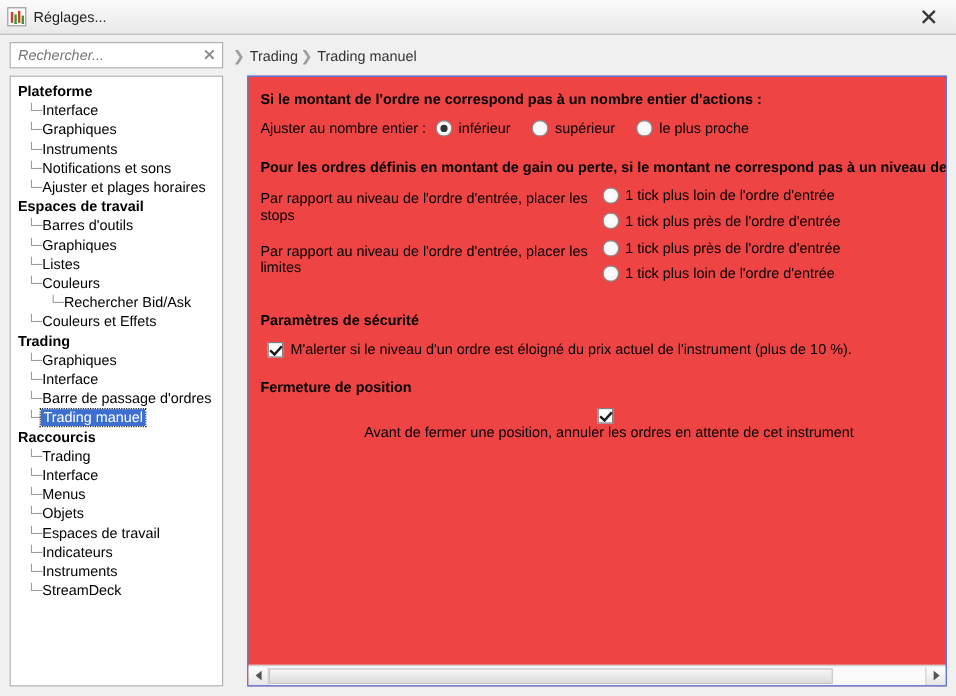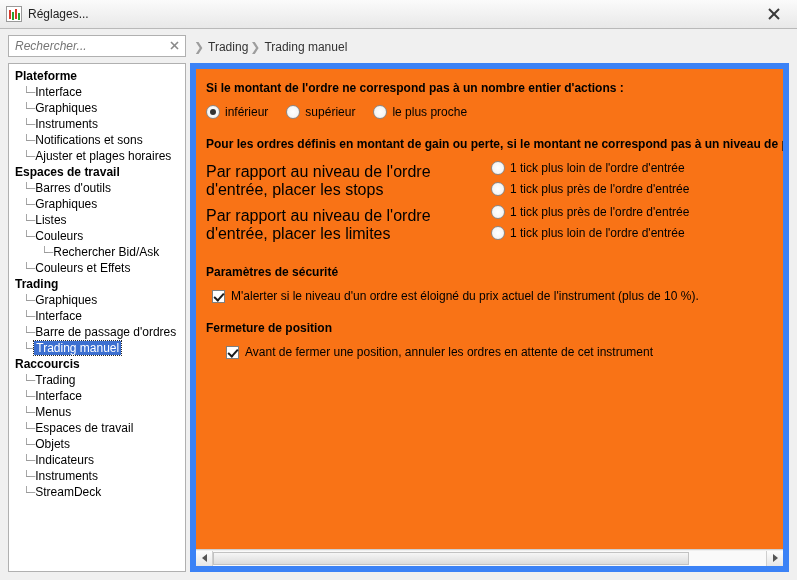--- a/index.html
+++ b/index.html
@@ -164,25 +164,26 @@
     padding-left: 2px;
     margin-bottom: 4px;
   }
   .crumb-arrow {
     color: #9d9d9d;
     margin: 0 4px 0 2px;
     font-size: 12px;
   }
   .panel {
     flex: 1;
-    border: 6px solid #3b82f6;
-    background: #f97316;
+    border: 1px solid #3b82f6;
+    background: #ef4444;
     position: relative;
     overflow: hidden;
     box-sizing: border-box;
+    margin-left: 16px;
   }
   .panel-inner {
     position: absolute;
     left: 0; right: 0; top: 0;
     bottom: 16px;
     overflow: hidden;
     padding: 12px 10px 0 10px;
     box-sizing: border-box;
   }
   .sec-title {
@@ -225,21 +226,21 @@
     background: #333;
   }
   .pair-row {
     display: flex;
     align-items: flex-start;
     margin-bottom: 2px;
   }
   .pair-label {
     width: 285px;
     flex: none;
-    font-size: 16px;
+    font-size: 12px;
     padding-top: 2px;
   }
   .pair-opts {
     display: flex;
     flex-direction: column;
   }
   .pair-opts .radio-opt {
     margin-right: 0;
     margin-bottom: 7px;
   }
@@ -263,21 +264,21 @@
     content: "";
     position: absolute;
     left: 3px;
     top: 0px;
     width: 4px;
     height: 8px;
     border: solid #1b1b1b;
     border-width: 0 2px 2px 0;
     transform: rotate(42deg);
   }
-  .check-row.indent { margin-left: 20px; }
+  .check-row.indent { margin-left: 20px; flex-direction: column; }
   
   .hscroll {
     position: absolute;
     left: 0; right: 0; bottom: 0;
     height: 16px;
     background: #f0f0f0;
     border-top: 1px solid #cfcfcf;
     display: flex;
     align-items: center;
   }
@@ -366,22 +367,22 @@
           <div class="tree-item lvl1"><span class="stub">└─</span><span class="lbl">Couleurs et Effets</span></div>
           <div class="tree-group">Trading</div>
           <div class="tree-item lvl1"><span class="stub">└─</span><span class="lbl">Graphiques</span></div>
           <div class="tree-item lvl1"><span class="stub">└─</span><span class="lbl">Interface</span></div>
           <div class="tree-item lvl1"><span class="stub">└─</span><span class="lbl">Barre de passage d'ordres</span></div>
           <div class="tree-item lvl1 selected"><span class="stub">└─</span><span class="lbl">Trading manuel</span></div>
           <div class="tree-group">Raccourcis</div>
           <div class="tree-item lvl1"><span class="stub">└─</span><span class="lbl">Trading</span></div>
           <div class="tree-item lvl1"><span class="stub">└─</span><span class="lbl">Interface</span></div>
           <div class="tree-item lvl1"><span class="stub">└─</span><span class="lbl">Menus</span></div>
+          <div class="tree-item lvl1"><span class="stub">└─</span><span class="lbl">Objets</span></div>
           <div class="tree-item lvl1"><span class="stub">└─</span><span class="lbl">Espaces de travail</span></div>
-          <div class="tree-item lvl1"><span class="stub">└─</span><span class="lbl">Objets</span></div>
           <div class="tree-item lvl1"><span class="stub">└─</span><span class="lbl">Indicateurs</span></div>
           <div class="tree-item lvl1"><span class="stub">└─</span><span class="lbl">Instruments</span></div>
           <div class="tree-item lvl1"><span class="stub">└─</span><span class="lbl">StreamDeck</span></div>
         </div>
     </div>
 
     <div class="right-col">
 
       <div class="breadcrumb">
         <span class="crumb-arrow">❯</span>
@@ -389,20 +390,21 @@
         <span class="crumb-arrow">❯</span>
         <span>Trading manuel</span>
       </div>
 
       <div class="panel">
         <div class="panel-inner">
 
           <div class="sec-title">Si le montant de l'ordre ne correspond pas à un nombre entier d'actions :</div>
 
           <div class="row">
+            <span class="label">Ajuster au nombre entier :</span>
             <span class="radio-opt">
               <span class="radio checked"></span>
               <span>inférieur</span>
             </span>
             <span class="radio-opt">
               <span class="radio"></span>
               <span>supérieur</span>
             </span>
             <span class="radio-opt">
               <span class="radio"></span>

